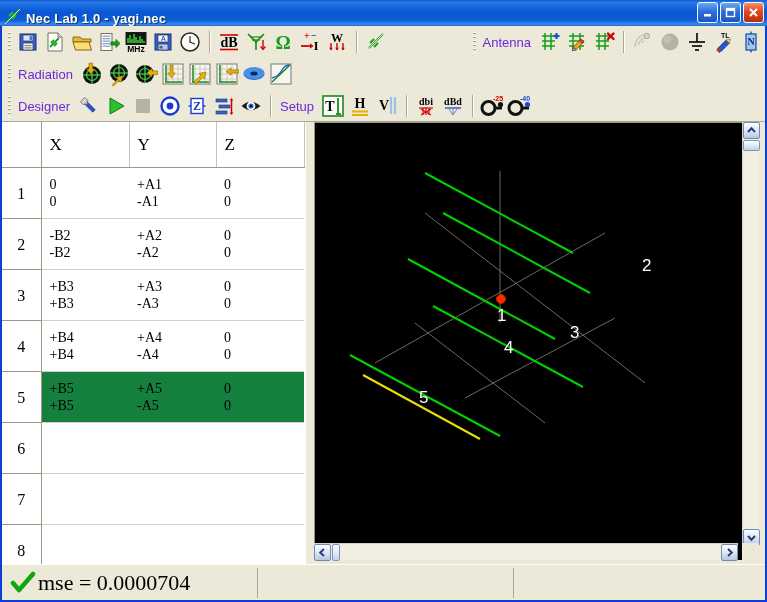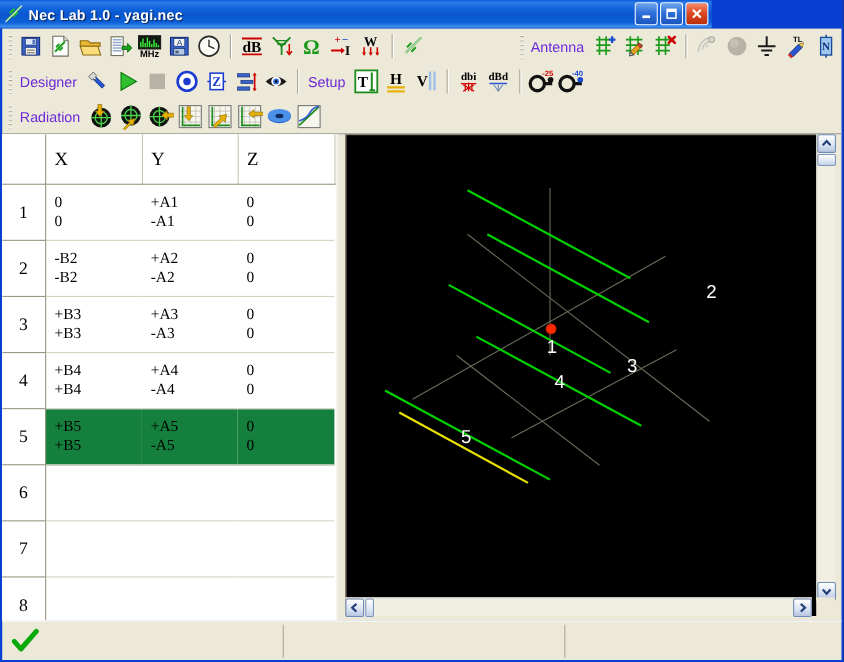--- a/index.html
+++ b/index.html
@@ -12,25 +12,25 @@
   #app {
     position: relative;
     width: 767px; height: 602px;
     box-sizing: border-box;
     background: #0a3fd4;
   }
 
   
   .titlebar {
     position: absolute; left: 0; top: 0;
-    width: 647px; height: 26px;
+    width: 767px; height: 26px;
     background: linear-gradient(to bottom,
        #0b59d6 0%, #2c7ae8 8%, #1064dc 30%,
        #0a56cf 50%, #0d5fd8 78%, #3b8bf0 93%, #1e63c8 100%);
-    display: flex; align-items: center;
+    display: flex; align-items: flex-end;
     box-sizing: border-box;
     padding-left: 4px;
   }
   .title-icon { width: 18px; height: 18px; margin-right: 4px; flex: 0 0 auto; }
   .title-text {
     color: #ffffff;
     font-size: 13px;
     font-weight: bold;
     text-shadow: 1px 1px 1px rgba(0,0,0,.6);
     letter-spacing: .2px;
@@ -531,20 +531,140 @@
           <g stroke="#1a4a9a" stroke-width="1.4">
             <line x1="11" y1="0.5" x2="11" y2="3"></line>
             <line x1="11" y1="19" x2="11" y2="21.5"></line>
           </g>
         </svg>
       </div>
     </div>
 
     <div class="trow">
       <div class="grip"></div>
+      <span class="tlabel">Radiation</span>
+
+      <div class="tbtn">
+        <svg width="24" height="24" viewBox="0 0 24 24">
+          <circle cx="12" cy="13" r="9" fill="#111"></circle>
+          <g stroke="#4ad84a" stroke-width="1.2" fill="none">
+            <circle cx="12" cy="13" r="5.5"></circle>
+            <line x1="3" y1="13" x2="21" y2="13"></line>
+            <line x1="12" y1="4" x2="12" y2="22"></line>
+          </g>
+          <g fill="#e8b000" stroke="#8a6a10" stroke-width=".6">
+            <path d="M9 1 h3.5 v6 h2.5 l-4.2 5 -4.2 -5 h2.4 Z"></path>
+          </g>
+        </svg>
+      </div>
+
+      <div class="tbtn">
+        <svg width="24" height="24" viewBox="0 0 24 24">
+          <circle cx="12" cy="11" r="9" fill="#111"></circle>
+          <g stroke="#4ad84a" stroke-width="1.2" fill="none">
+            <circle cx="12" cy="11" r="5.5"></circle>
+            <line x1="3" y1="11" x2="21" y2="11"></line>
+            <line x1="12" y1="2" x2="12" y2="20"></line>
+          </g>
+          <g fill="#e8b000" stroke="#8a6a10" stroke-width=".6">
+            <path d="M5 23 l6 -6 l-2 -1.6 l6.5 -1.6 l-1.4 6.4 l-2 -1.6 l-6 6 Z"></path>
+          </g>
+        </svg>
+      </div>
+
+      <div class="tbtn">
+        <svg width="24" height="24" viewBox="0 0 24 24">
+          <circle cx="11" cy="12" r="9" fill="#111"></circle>
+          <g stroke="#4ad84a" stroke-width="1.2" fill="none">
+            <circle cx="11" cy="12" r="5.5"></circle>
+            <line x1="2" y1="12" x2="20" y2="12"></line>
+            <line x1="11" y1="3" x2="11" y2="21"></line>
+          </g>
+          <g fill="#e8b000" stroke="#8a6a10" stroke-width=".6">
+            <path d="M24 9 v3.5 h-6 v2.5 l-5 -4.2 l5 -4.2 v2.4 Z"></path>
+          </g>
+        </svg>
+      </div>
+
+      <div class="tbtn">
+        <svg width="24" height="24" viewBox="0 0 24 24">
+          <rect x="2" y="2" width="20" height="20" fill="#f6f6ee" stroke="#777"></rect>
+          <g stroke="#bcbcae" stroke-width=".7">
+            <line x1="7" y1="3" x2="7" y2="21"></line>
+              <line x1="12" y1="3" x2="12" y2="21"></line>
+            <line x1="17" y1="3" x2="17" y2="21"></line>
+            <line x1="3" y1="7" x2="21" y2="7"></line>
+              <line x1="3" y1="12" x2="21" y2="12"></line>
+            <line x1="3" y1="17" x2="21" y2="17"></line>
+          </g>
+          <g stroke="#1a8a1a" stroke-width="1.5">
+            <line x1="5" y1="3" x2="5" y2="20"></line>
+              <line x1="4" y1="20" x2="21" y2="20"></line>
+          </g>
+          <path d="M9 3 h3 v8 h2.2 l-3.7 5 -3.7 -5 H9 Z" fill="#e8b000" stroke="#8a6a10" stroke-width=".6"></path>
+        </svg>
+      </div>
+
+      <div class="tbtn">
+        <svg width="24" height="24" viewBox="0 0 24 24">
+          <rect x="2" y="2" width="20" height="20" fill="#f6f6ee" stroke="#777"></rect>
+          <g stroke="#bcbcae" stroke-width=".7">
+            <line x1="7" y1="3" x2="7" y2="21"></line>
+              <line x1="12" y1="3" x2="12" y2="21"></line>
+            <line x1="17" y1="3" x2="17" y2="21"></line>
+            <line x1="3" y1="7" x2="21" y2="7"></line>
+              <line x1="3" y1="12" x2="21" y2="12"></line>
+            <line x1="3" y1="17" x2="21" y2="17"></line>
+          </g>
+          <g stroke="#1a8a1a" stroke-width="1.5">
+            <line x1="5" y1="3" x2="5" y2="20"></line>
+              <line x1="4" y1="20" x2="21" y2="20"></line>
+          </g>
+          <path d="M6 20 l7 -7 l-2 -1.6 l7 -1.4 l-1.4 7 l-2 -1.6 l-7 7 Z" fill="#e8b000" stroke="#8a6a10" stroke-width=".6"></path>
+        </svg>
+      </div>
+
+      <div class="tbtn">
+        <svg width="24" height="24" viewBox="0 0 24 24">
+          <rect x="2" y="2" width="20" height="20" fill="#f6f6ee" stroke="#777"></rect>
+          <g stroke="#bcbcae" stroke-width=".7">
+            <line x1="7" y1="3" x2="7" y2="21"></line>
+              <line x1="12" y1="3" x2="12" y2="21"></line>
+            <line x1="17" y1="3" x2="17" y2="21"></line>
+            <line x1="3" y1="7" x2="21" y2="7"></line>
+              <line x1="3" y1="12" x2="21" y2="12"></line>
+            <line x1="3" y1="17" x2="21" y2="17"></line>
+          </g>
+          <g stroke="#1a8a1a" stroke-width="1.5">
+            <line x1="5" y1="3" x2="5" y2="20"></line>
+              <line x1="4" y1="20" x2="21" y2="20"></line>
+          </g>
+          <path d="M24 8 v3 h-8 v2.2 l-5 -3.7 l5 -3.7 V8 Z" fill="#e8b000" stroke="#8a6a10" stroke-width=".6"></path>
+        </svg>
+      </div>
+
+      <div class="tbtn">
+        <svg width="24" height="22" viewBox="0 0 24 22">
+          <ellipse cx="12" cy="11" rx="10.5" ry="6" fill="#2a6ad0"></ellipse>
+          <ellipse cx="12" cy="10" rx="10.5" ry="6" fill="#4a90e8"></ellipse>
+          <ellipse cx="12" cy="10.5" rx="3.6" ry="2" fill="#0d2a5a"></ellipse>
+        </svg>
+      </div>
+
+      <div class="tbtn">
+        <svg width="24" height="24" viewBox="0 0 24 24">
+          <rect x="2" y="2" width="20" height="20" fill="#f6f6ee" stroke="#777"></rect>
+          <path d="M3 20 L21 3" stroke="#1a8a1a" stroke-width="1.6" fill="none"></path>
+          <path d="M3 16 Q10 14 13 8 Q16 3 21 3" stroke="#2a55d0" stroke-width="1.4" fill="none"></path>
+        </svg>
+      </div>
+    </div>
+
+    <div class="trow">
+      <div class="grip"></div>
       <span class="tlabel">Designer</span>
 
       <div class="tbtn">
         <svg width="22" height="22" viewBox="0 0 22 22">
           <g transform="rotate(-45 11 11)">
             <rect x="9.3" y="5" width="3.4" height="13" fill="#2a55d0" stroke="#12307a" stroke-width=".7"></rect>
             <path d="M8 2 h6 v4.5 h-2 v1.5 h-2 V6.5 H8 Z" fill="#d8d8d8" stroke="#666" stroke-width=".8"></path>
           </g>
         </svg>
       </div>
@@ -677,140 +797,20 @@
           <text x="19" y="7" font-family="Liberation Sans, sans-serif" font-size="7" font-weight="bold" fill="#d00000" text-anchor="middle">-25</text>
         </svg>
       </div>
 
       <div class="tbtn">
         <svg width="26" height="24" viewBox="0 0 26 24">
           <circle cx="9.5" cy="14" r="6.5" fill="none" stroke="#111" stroke-width="3"></circle>
           <line x1="15" y1="14" x2="23" y2="14" stroke="#111" stroke-width="3"></line>
           <circle cx="21.5" cy="10.5" r="2.6" fill="#1a4ad0"></circle>
           <text x="19" y="7" font-family="Liberation Sans, sans-serif" font-size="7" font-weight="bold" fill="#1a4ad0" text-anchor="middle">-40</text>
-        </svg>
-      </div>
-    </div>
-
-    <div class="trow">
-      <div class="grip"></div>
-      <span class="tlabel">Radiation</span>
-
-      <div class="tbtn">
-        <svg width="24" height="24" viewBox="0 0 24 24">
-          <circle cx="12" cy="13" r="9" fill="#111"></circle>
-          <g stroke="#4ad84a" stroke-width="1.2" fill="none">
-            <circle cx="12" cy="13" r="5.5"></circle>
-            <line x1="3" y1="13" x2="21" y2="13"></line>
-            <line x1="12" y1="4" x2="12" y2="22"></line>
-          </g>
-          <g fill="#e8b000" stroke="#8a6a10" stroke-width=".6">
-            <path d="M9 1 h3.5 v6 h2.5 l-4.2 5 -4.2 -5 h2.4 Z"></path>
-          </g>
-        </svg>
-      </div>
-
-      <div class="tbtn">
-        <svg width="24" height="24" viewBox="0 0 24 24">
-          <circle cx="12" cy="11" r="9" fill="#111"></circle>
-          <g stroke="#4ad84a" stroke-width="1.2" fill="none">
-            <circle cx="12" cy="11" r="5.5"></circle>
-            <line x1="3" y1="11" x2="21" y2="11"></line>
-            <line x1="12" y1="2" x2="12" y2="20"></line>
-          </g>
-          <g fill="#e8b000" stroke="#8a6a10" stroke-width=".6">
-            <path d="M5 23 l6 -6 l-2 -1.6 l6.5 -1.6 l-1.4 6.4 l-2 -1.6 l-6 6 Z"></path>
-          </g>
-        </svg>
-      </div>
-
-      <div class="tbtn">
-        <svg width="24" height="24" viewBox="0 0 24 24">
-          <circle cx="11" cy="12" r="9" fill="#111"></circle>
-          <g stroke="#4ad84a" stroke-width="1.2" fill="none">
-            <circle cx="11" cy="12" r="5.5"></circle>
-            <line x1="2" y1="12" x2="20" y2="12"></line>
-            <line x1="11" y1="3" x2="11" y2="21"></line>
-          </g>
-          <g fill="#e8b000" stroke="#8a6a10" stroke-width=".6">
-            <path d="M24 9 v3.5 h-6 v2.5 l-5 -4.2 l5 -4.2 v2.4 Z"></path>
-          </g>
-        </svg>
-      </div>
-
-      <div class="tbtn">
-        <svg width="24" height="24" viewBox="0 0 24 24">
-          <rect x="2" y="2" width="20" height="20" fill="#f6f6ee" stroke="#777"></rect>
-          <g stroke="#bcbcae" stroke-width=".7">
-            <line x1="7" y1="3" x2="7" y2="21"></line>
-              <line x1="12" y1="3" x2="12" y2="21"></line>
-            <line x1="17" y1="3" x2="17" y2="21"></line>
-            <line x1="3" y1="7" x2="21" y2="7"></line>
-              <line x1="3" y1="12" x2="21" y2="12"></line>
-            <line x1="3" y1="17" x2="21" y2="17"></line>
-          </g>
-          <g stroke="#1a8a1a" stroke-width="1.5">
-            <line x1="5" y1="3" x2="5" y2="20"></line>
-              <line x1="4" y1="20" x2="21" y2="20"></line>
-          </g>
-          <path d="M9 3 h3 v8 h2.2 l-3.7 5 -3.7 -5 H9 Z" fill="#e8b000" stroke="#8a6a10" stroke-width=".6"></path>
-        </svg>
-      </div>
-
-      <div class="tbtn">
-        <svg width="24" height="24" viewBox="0 0 24 24">
-          <rect x="2" y="2" width="20" height="20" fill="#f6f6ee" stroke="#777"></rect>
-          <g stroke="#bcbcae" stroke-width=".7">
-            <line x1="7" y1="3" x2="7" y2="21"></line>
-              <line x1="12" y1="3" x2="12" y2="21"></line>
-            <line x1="17" y1="3" x2="17" y2="21"></line>
-            <line x1="3" y1="7" x2="21" y2="7"></line>
-              <line x1="3" y1="12" x2="21" y2="12"></line>
-            <line x1="3" y1="17" x2="21" y2="17"></line>
-          </g>
-          <g stroke="#1a8a1a" stroke-width="1.5">
-            <line x1="5" y1="3" x2="5" y2="20"></line>
-              <line x1="4" y1="20" x2="21" y2="20"></line>
-          </g>
-          <path d="M6 20 l7 -7 l-2 -1.6 l7 -1.4 l-1.4 7 l-2 -1.6 l-7 7 Z" fill="#e8b000" stroke="#8a6a10" stroke-width=".6"></path>
-        </svg>
-      </div>
-
-      <div class="tbtn">
-        <svg width="24" height="24" viewBox="0 0 24 24">
-          <rect x="2" y="2" width="20" height="20" fill="#f6f6ee" stroke="#777"></rect>
-          <g stroke="#bcbcae" stroke-width=".7">
-            <line x1="7" y1="3" x2="7" y2="21"></line>
-              <line x1="12" y1="3" x2="12" y2="21"></line>
-            <line x1="17" y1="3" x2="17" y2="21"></line>
-            <line x1="3" y1="7" x2="21" y2="7"></line>
-              <line x1="3" y1="12" x2="21" y2="12"></line>
-            <line x1="3" y1="17" x2="21" y2="17"></line>
-          </g>
-          <g stroke="#1a8a1a" stroke-width="1.5">
-            <line x1="5" y1="3" x2="5" y2="20"></line>
-              <line x1="4" y1="20" x2="21" y2="20"></line>
-          </g>
-          <path d="M24 8 v3 h-8 v2.2 l-5 -3.7 l5 -3.7 V8 Z" fill="#e8b000" stroke="#8a6a10" stroke-width=".6"></path>
-        </svg>
-      </div>
-
-      <div class="tbtn">
-        <svg width="24" height="22" viewBox="0 0 24 22">
-          <ellipse cx="12" cy="11" rx="10.5" ry="6" fill="#2a6ad0"></ellipse>
-          <ellipse cx="12" cy="10" rx="10.5" ry="6" fill="#4a90e8"></ellipse>
-          <ellipse cx="12" cy="10.5" rx="3.6" ry="2" fill="#0d2a5a"></ellipse>
-        </svg>
-      </div>
-
-      <div class="tbtn">
-        <svg width="24" height="24" viewBox="0 0 24 24">
-          <rect x="2" y="2" width="20" height="20" fill="#f6f6ee" stroke="#777"></rect>
-          <path d="M3 20 L21 3" stroke="#1a8a1a" stroke-width="1.6" fill="none"></path>
-          <path d="M3 16 Q10 14 13 8 Q16 3 21 3" stroke="#2a55d0" stroke-width="1.4" fill="none"></path>
         </svg>
       </div>
     </div>
   </div>
 
   <div class="client">
 
     <div class="tablepanel">
       <table class="grid">
         <colgroup>
@@ -947,18 +947,19 @@
 
       <div class="sb-corner"></div>
     </div>
   </div>
 
   <div class="statusbar">
     <div class="status-cell first">
       <svg class="check" viewBox="0 0 26 26">
         <path d="M3 13 L9 20 L23 4" fill="none" stroke="#0aa80a" stroke-width="4.5" stroke-linecap="round" stroke-linejoin="round"></path>
       </svg>
+      <span class="status-text">mse = 0.0000704</span>
     </div>
     <div class="status-cell second"></div>
     <div class="status-cell third"></div>
   </div>
 
 </div>
 
 </body></html>

